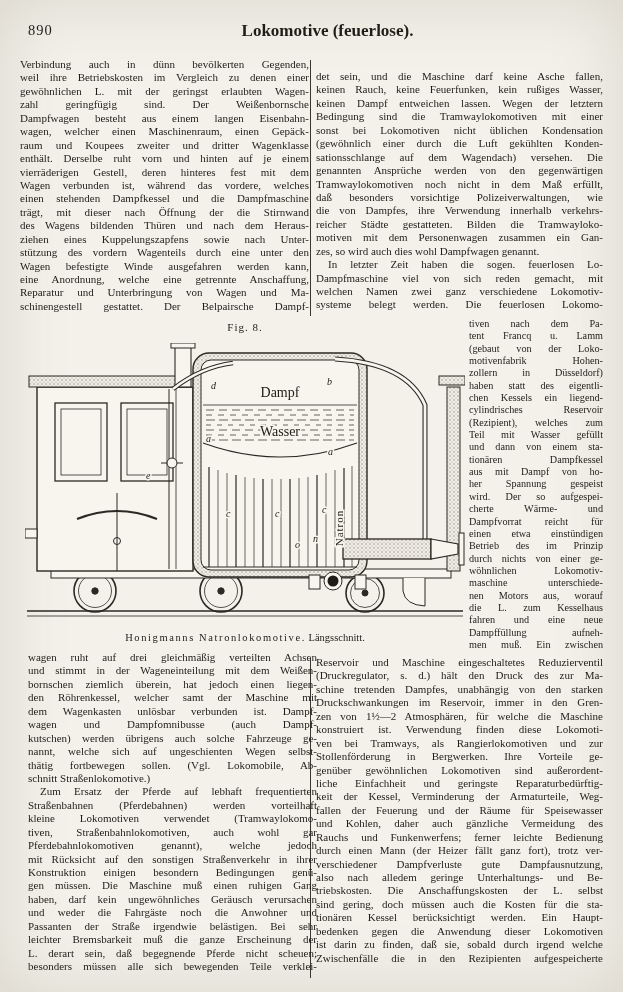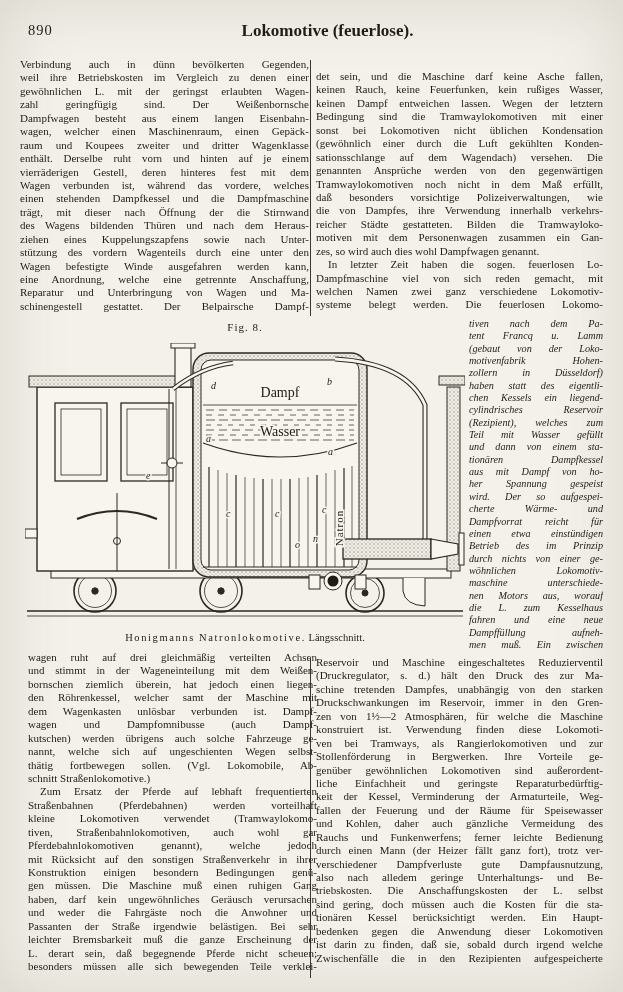--- a/index.html
+++ b/index.html
@@ -12,21 +12,21 @@
     overflow:hidden;
   }
   .pageno{position:absolute;left:28px;top:22px;font-size:14.5px;letter-spacing:1px;text-align:center;}
   .ptitle{position:absolute;left:0;top:21px;width:623px;text-align:center;
           font-family:Liberation Serif, serif;font-weight:700;font-size:17px;padding-left:16px;}
   .tcol{position:absolute;}
   .ln{height:13.45px;line-height:13.45px;font-size:11px;overflow:hidden;
       text-align:justify;text-align-last:justify;white-space:normal;}
   .ln.end{text-align-last:left;}
   .ln.ind{text-indent:12px;}
-  .narrow .ln{height:12.35px;line-height:12.35px;font-size:10.2px;font-style:italic;}
+  .narrow .ln{height:12.35px;line-height:12.35px;font-size:10.2px;}
   .colrule{position:absolute;width:1px;background:#3a372f;}
   .rule-top{left:310px;top:60px;height:256px;}
   .rule-bottom{left:310px;top:658px;height:320px;}
   .fignum{position:absolute;left:25px;top:321px;width:440px;text-align:center;
           font-size:11px;letter-spacing:1px;}
   .figure{position:absolute;left:25px;top:343px;width:440px;height:284px;}
   .figcap{position:absolute;left:15px;top:632px;width:460px;text-align:center;font-size:10.5px;}
   .figcap .sperr{letter-spacing:1.6px;}
   svg text{font-family:"Liberation Serif", serif;}
 </style>

